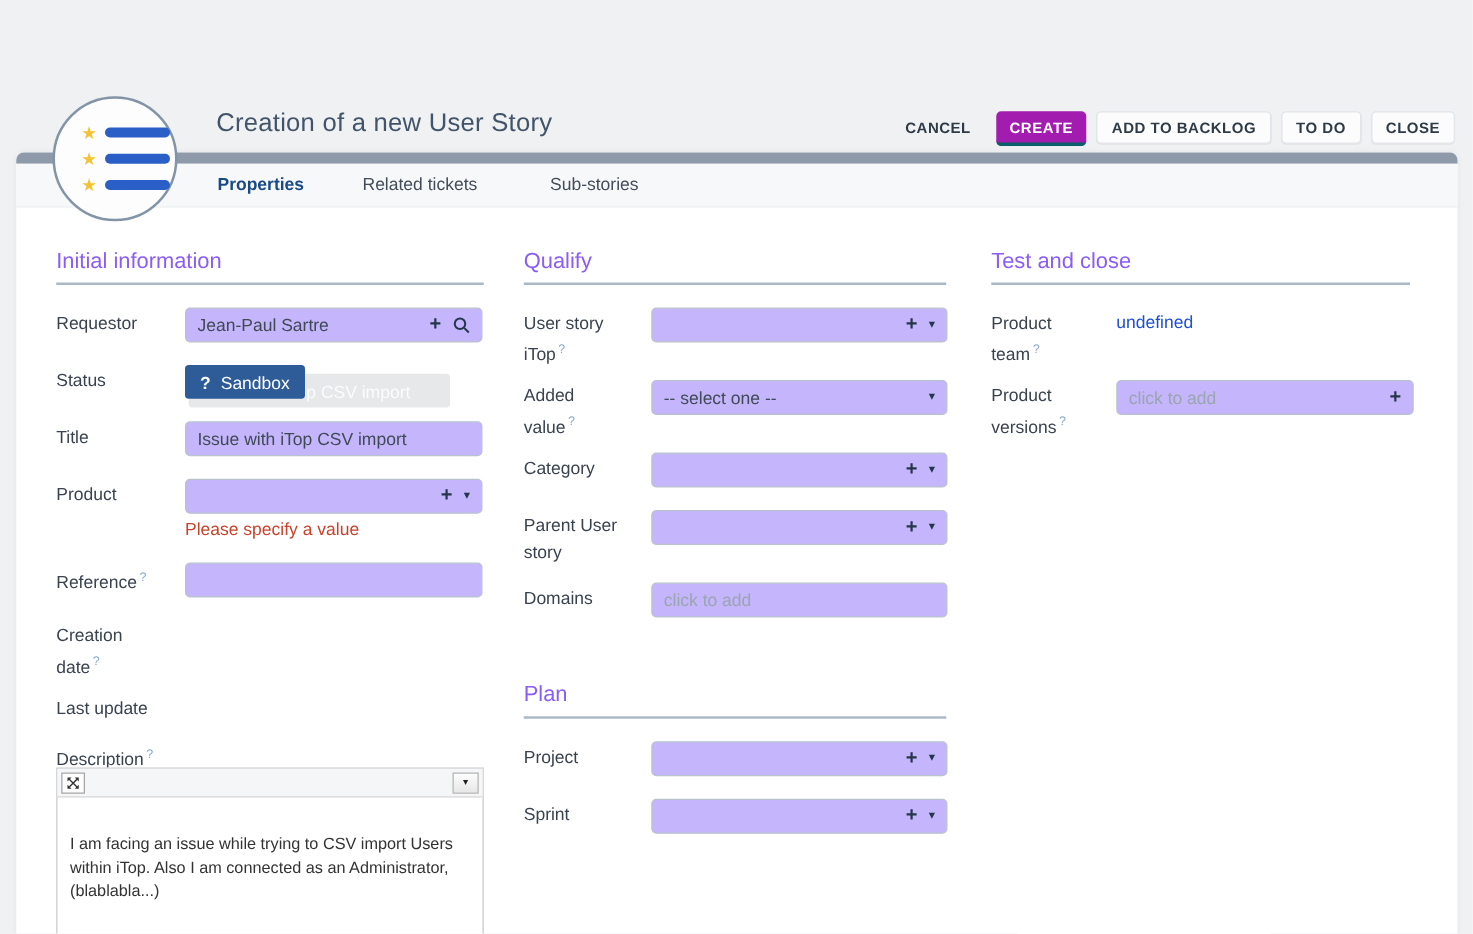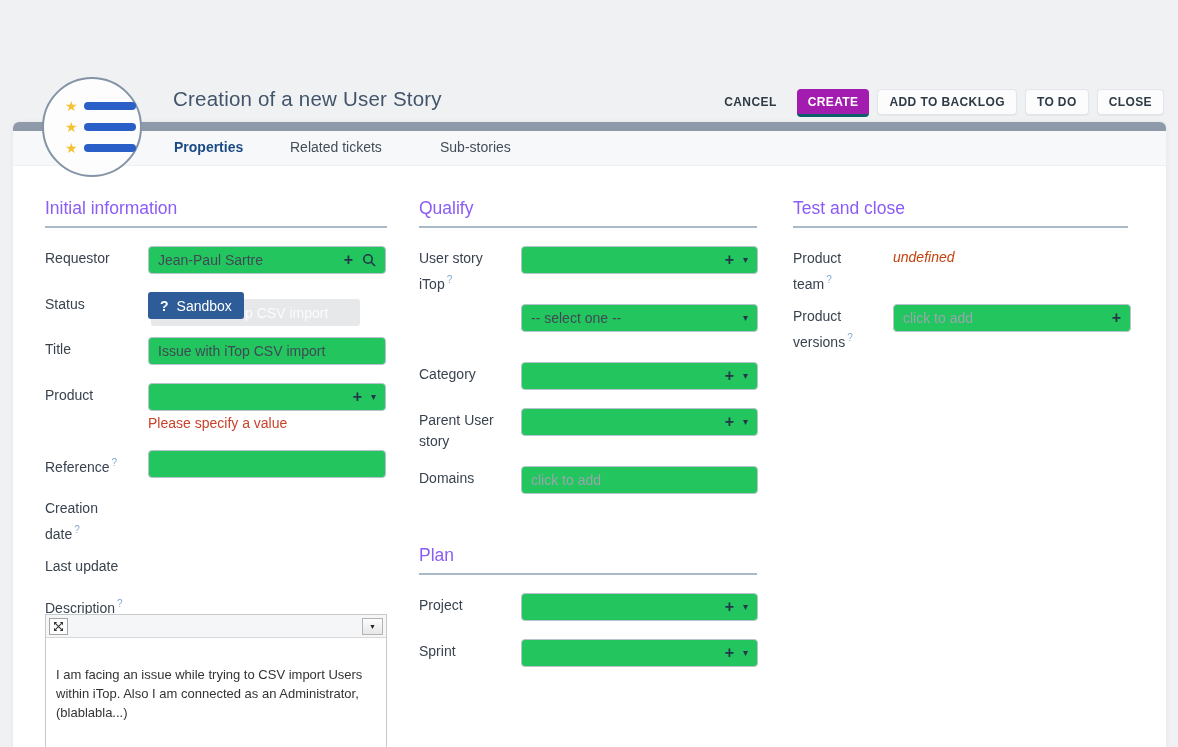--- a/index.html
+++ b/index.html
@@ -76,21 +76,21 @@
   
   .section-title { position:absolute; font-size:17.5px; color:#8b5cf6; }
   .section-rule { position:absolute; height:2px; background:#aab9c8; }
 
   .field-label {
     position:absolute; width:98px; font-size:14px; color:#39434f; line-height:21px;
   }
   .field-label sup { color:#85a9cf; font-size:10px; margin-left:2px; }
 
   .ctl {
-    position:absolute; height:28px; background:#22c55e;
+    position:absolute; height:28px; background:#c4b5fd;
     border:1px solid #b9c3cd; border-radius:4px;
     display:flex; align-items:center; padding:0 9px;
     font-size:14px; color:#404a54; font-family:inherit;
   }
   input.ctl::placeholder, .bare::placeholder { color:#9aa5ae; }
   .bare {
     flex:1; min-width:0; border:none; outline:none; background:transparent;
     font-family:inherit; font-size:14px; color:#404a54; padding:0;
   }
   .spacer { flex:1; }
@@ -106,21 +106,21 @@
   .badge-status .q { font-weight:700; }
 
   .ghost {
     position:absolute; left:151px; top:299px; width:209px; height:27px;
     background:rgba(173,180,187,0.30); color:rgba(255,255,255,0.85);
     font-size:14px; display:flex; align-items:center; padding:0 10px;
     border-radius:3px; z-index:1;
   }
 
   .error-text { position:absolute; font-size:14px; color:#c8432b; }
-  .plain-value { position:absolute; font-size:14px; color:#c2410c; font-style:italic; }
+  .plain-value { position:absolute; font-size:14px; color:#1d4ed8; }
 
   
   .editor {
     position:absolute; left:45px; top:614px; width:342px; height:146px;
     border:1px solid #c7c9cb; background:#fff;
   }
   .editor-toolbar {
     height:23px; background:#f5f6f7; border-bottom:1px solid #d8d8d8;
     display:flex; align-items:center; justify-content:space-between; padding:0 3px;
   }
@@ -256,20 +256,24 @@
   <div class="field-label" style="left:419px; top:248px">
     <span style="display:block">User story</span>
     <span><span>iTop</span><sup>?</sup></span>
   </div>
   <div class="ctl" style="left:521px; top:246px; width:237px">
     <span class="spacer"></span>
     <span class="icon-plus">+</span>
     <span class="icon-caret">▾</span>
   </div>
 
+  <div class="field-label" style="left:419px; top:306px">
+    <span style="display:block">Added</span>
+    <span><span>value</span><sup>?</sup></span>
+  </div>
   <div class="ctl" style="left:521px; top:304px; width:237px">
     <span>-- select one --</span>
     <span class="spacer"></span>
     <span class="icon-caret">▾</span>
   </div>
 
   <div class="field-label" style="left:419px; top:364px">
     <span>Category</span>
   </div>
   <div class="ctl" style="left:521px; top:362px; width:237px">

